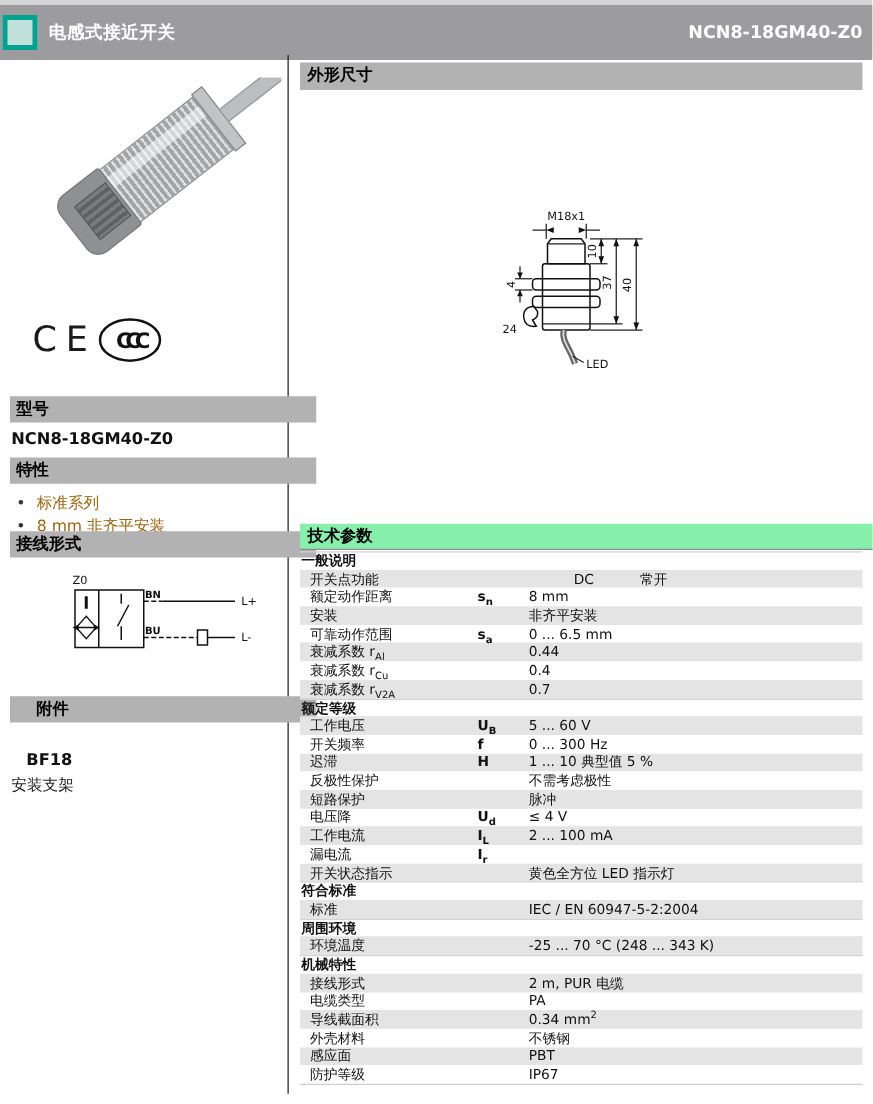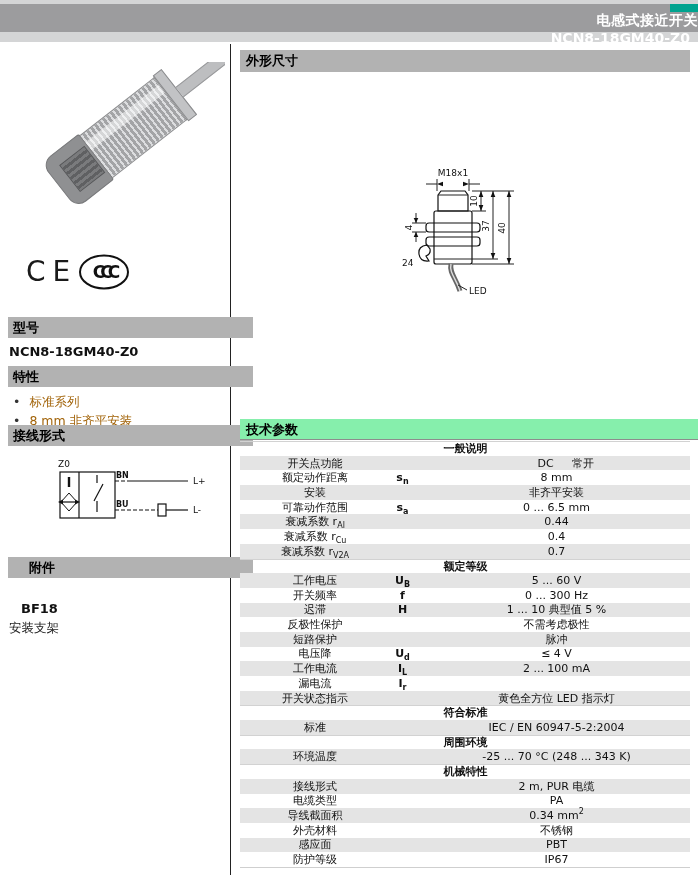--- a/index.html
+++ b/index.html
@@ -2,21 +2,21 @@
 <html><head>
 <meta charset="utf-8">
 <style>
   html,body{margin:0;padding:0;}
   body{
     width:698px;height:883px;position:relative;background:#ffffff;
     font-family:"DejaVu Sans","Liberation Sans",sans-serif;color:#111;
     overflow:hidden;
   }
   .topband{position:absolute;left:0;top:0;width:698px;height:42px;background:#d4d5d6;}
-  .titlebar{position:absolute;left:0;top:4px;width:698px;height:28px;background:#9c9c9e;display:flex;align-items:flex-end;flex-direction:column;}
+  .titlebar{position:absolute;left:0;top:4px;width:698px;height:44px;background:#9c9c9e;display:flex;align-items:center;}
   .brand{width:20px;height:20px;border:4px solid #00a38f;background:#c2e0da;margin-left:2px;}
   .title-left{color:#fff;font-weight:bold;font-size:14px;margin-left:9px;letter-spacing:.5px;}
   .title-right{color:#fff;font-weight:bold;font-size:14px;margin-left:auto;margin-right:8px;}
   .vdivider{position:absolute;left:230px;top:44px;width:1px;height:831px;background:#222;}
 
   
   .photo-wrap{position:absolute;left:40px;top:62px;width:185px;height:160px;overflow:hidden;}
   .sensor-wrap{position:absolute;left:6px;top:58px;width:260px;height:58px;display:flex;align-items:center;
                transform:rotate(-38deg);transform-origin:60px 29px;}
   .cap{width:52px;height:56px;background:#8f9092;border-radius:12px 3px 3px 12px;position:relative;border:1px solid #77787a;}
@@ -38,28 +38,28 @@
   .features .fi::before{content:"\2022";margin-right:9px;margin-left:4px;color:#333;}
   .acc-name{position:absolute;left:21px;top:601px;font-weight:bold;font-size:13px;}
   .acc-desc{position:absolute;left:9px;top:620px;font-size:12.5px;color:#222;}
 
   
   .dimbar{position:absolute;left:240px;top:50px;width:450px;height:22px;background:#b2b2b2;color:#000;
           font-weight:bold;font-size:13px;line-height:22px;padding-left:6px;box-sizing:border-box;}
   .dims-svg{position:absolute;left:330px;top:145px;}
   .techbar{position:absolute;left:240px;top:419px;width:528px;height:21px;background:#86efac;color:#000;
           font-weight:bold;font-size:13px;line-height:21px;padding-left:6px;box-sizing:border-box;border-bottom:1px solid #8d8d8d;}
-  .table{position:absolute;left:240px;top:441px;width:450px;border-bottom:1px solid #cfcfcf;text-align:center;}
+  .table{position:absolute;left:240px;top:441px;width:450px;border-bottom:1px solid #cfcfcf;}
   .tsec{height:14.7px;line-height:14.5px;font-weight:bold;font-size:11px;border-top:1px solid #d2d2d2;box-sizing:border-box;padding-left:1px;}
   .trow{height:14.7px;display:flex;align-items:center;font-size:11px;box-sizing:border-box;}
   .trow.alt{background:#e4e4e4;}
   .c1{width:134px;padding-left:8px;flex:none;white-space:nowrap;}
   .c2{width:41px;flex:none;font-weight:bold;}
   .c3{flex:1;white-space:nowrap;}
-  .vmain{display:inline-block;min-width:53px;}
+  .vmain{display:inline-block;min-width:53px;margin-left:36px;}
   sub{font-size:8px;line-height:0;}
   sup{font-size:8px;line-height:0;}
 
   svg text{font-family:"DejaVu Sans","Liberation Sans",sans-serif;fill:#111;}
   .dline{stroke:#222;stroke-width:1;fill:none;}
   .bline{stroke:#111;stroke-width:1.2;fill:none;}
 </style>
 </head>
 <body>
 

